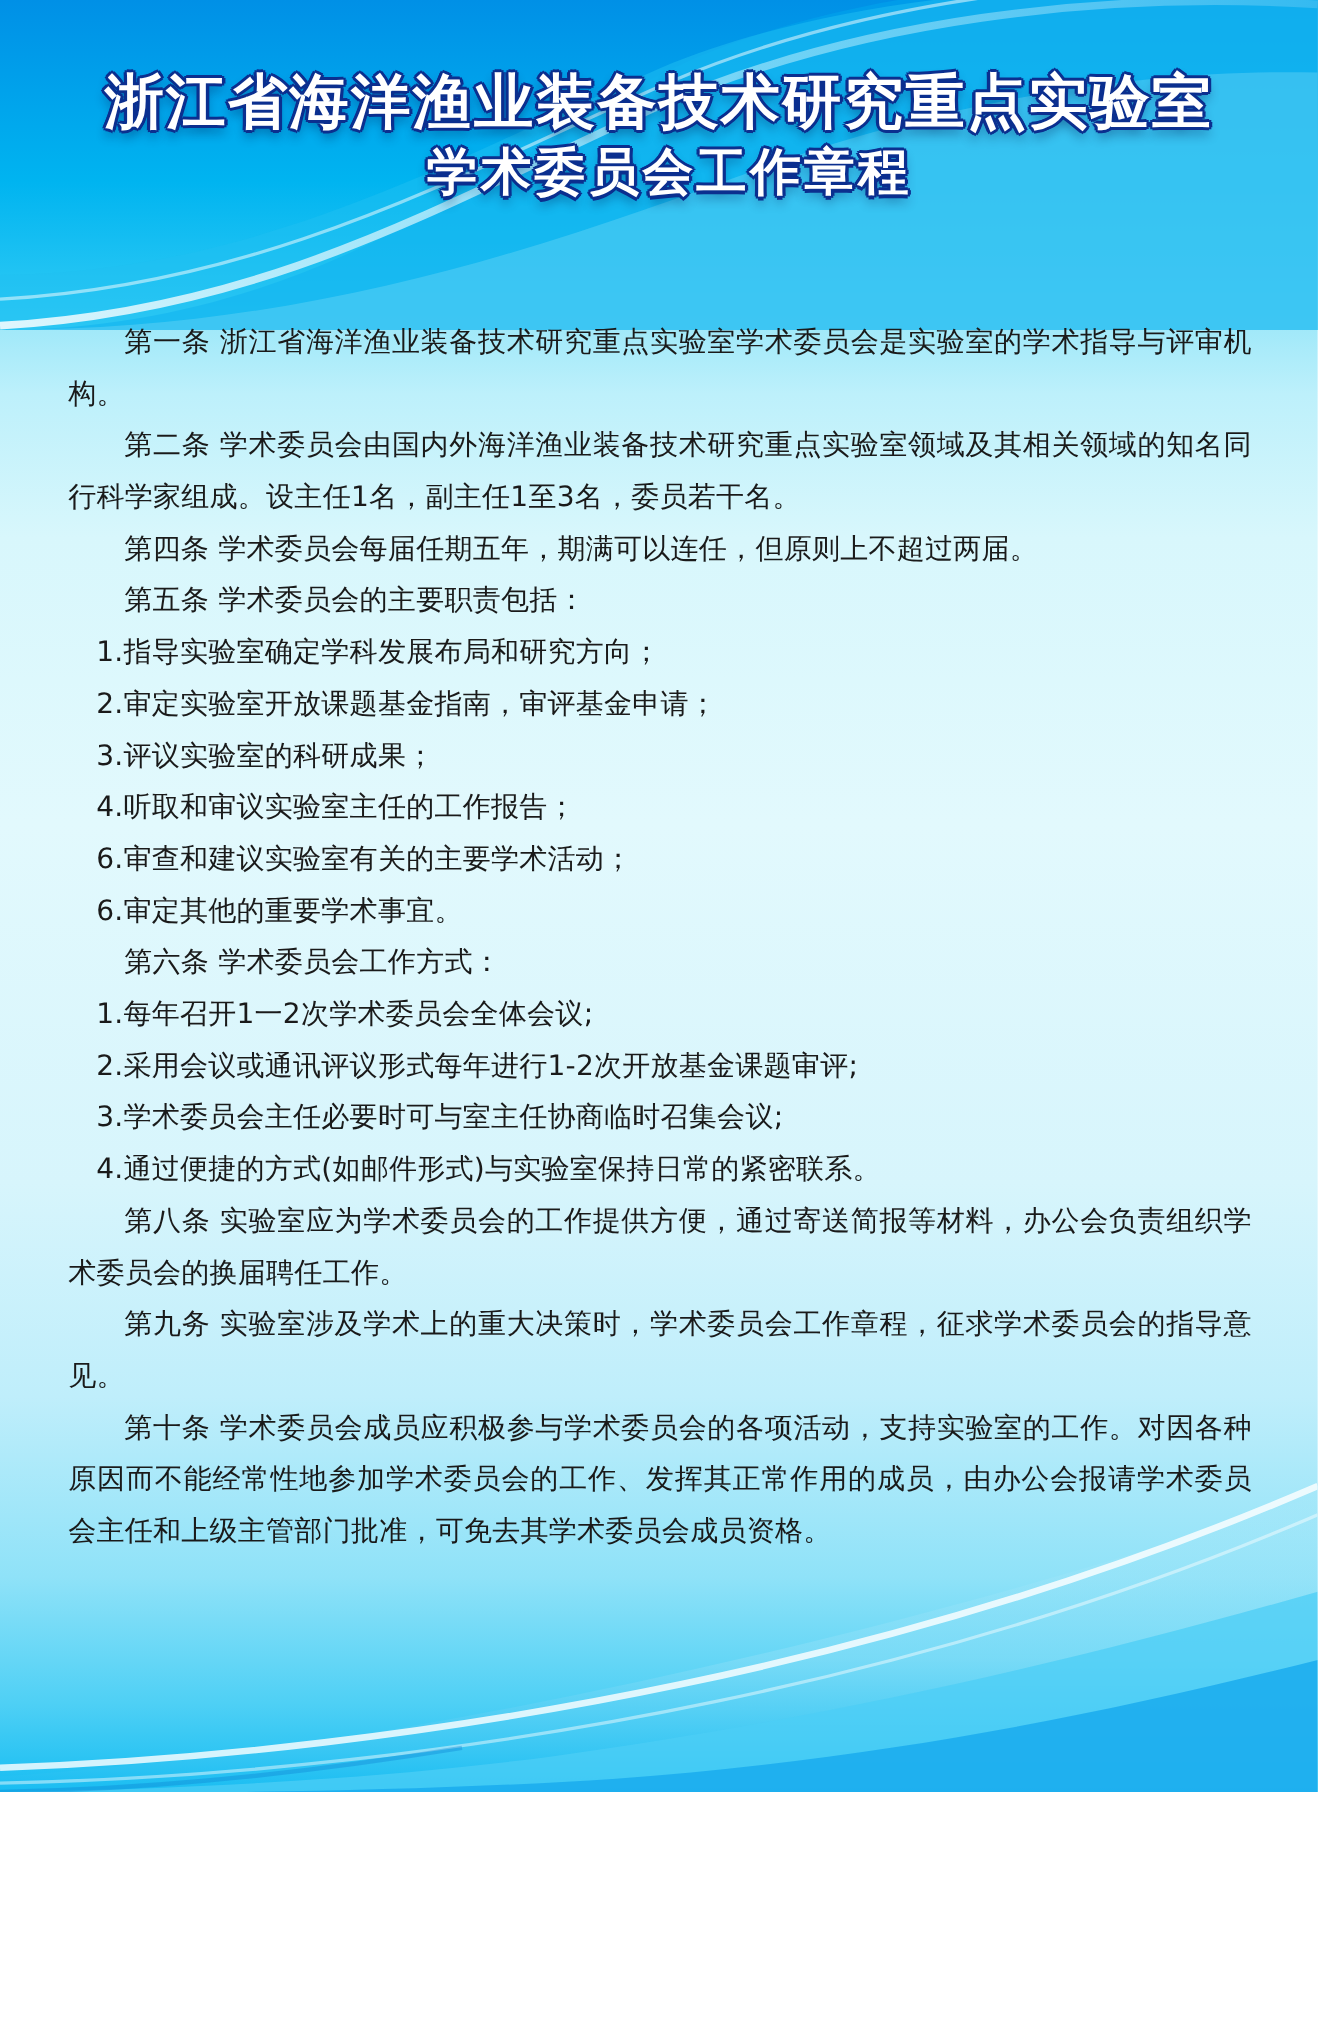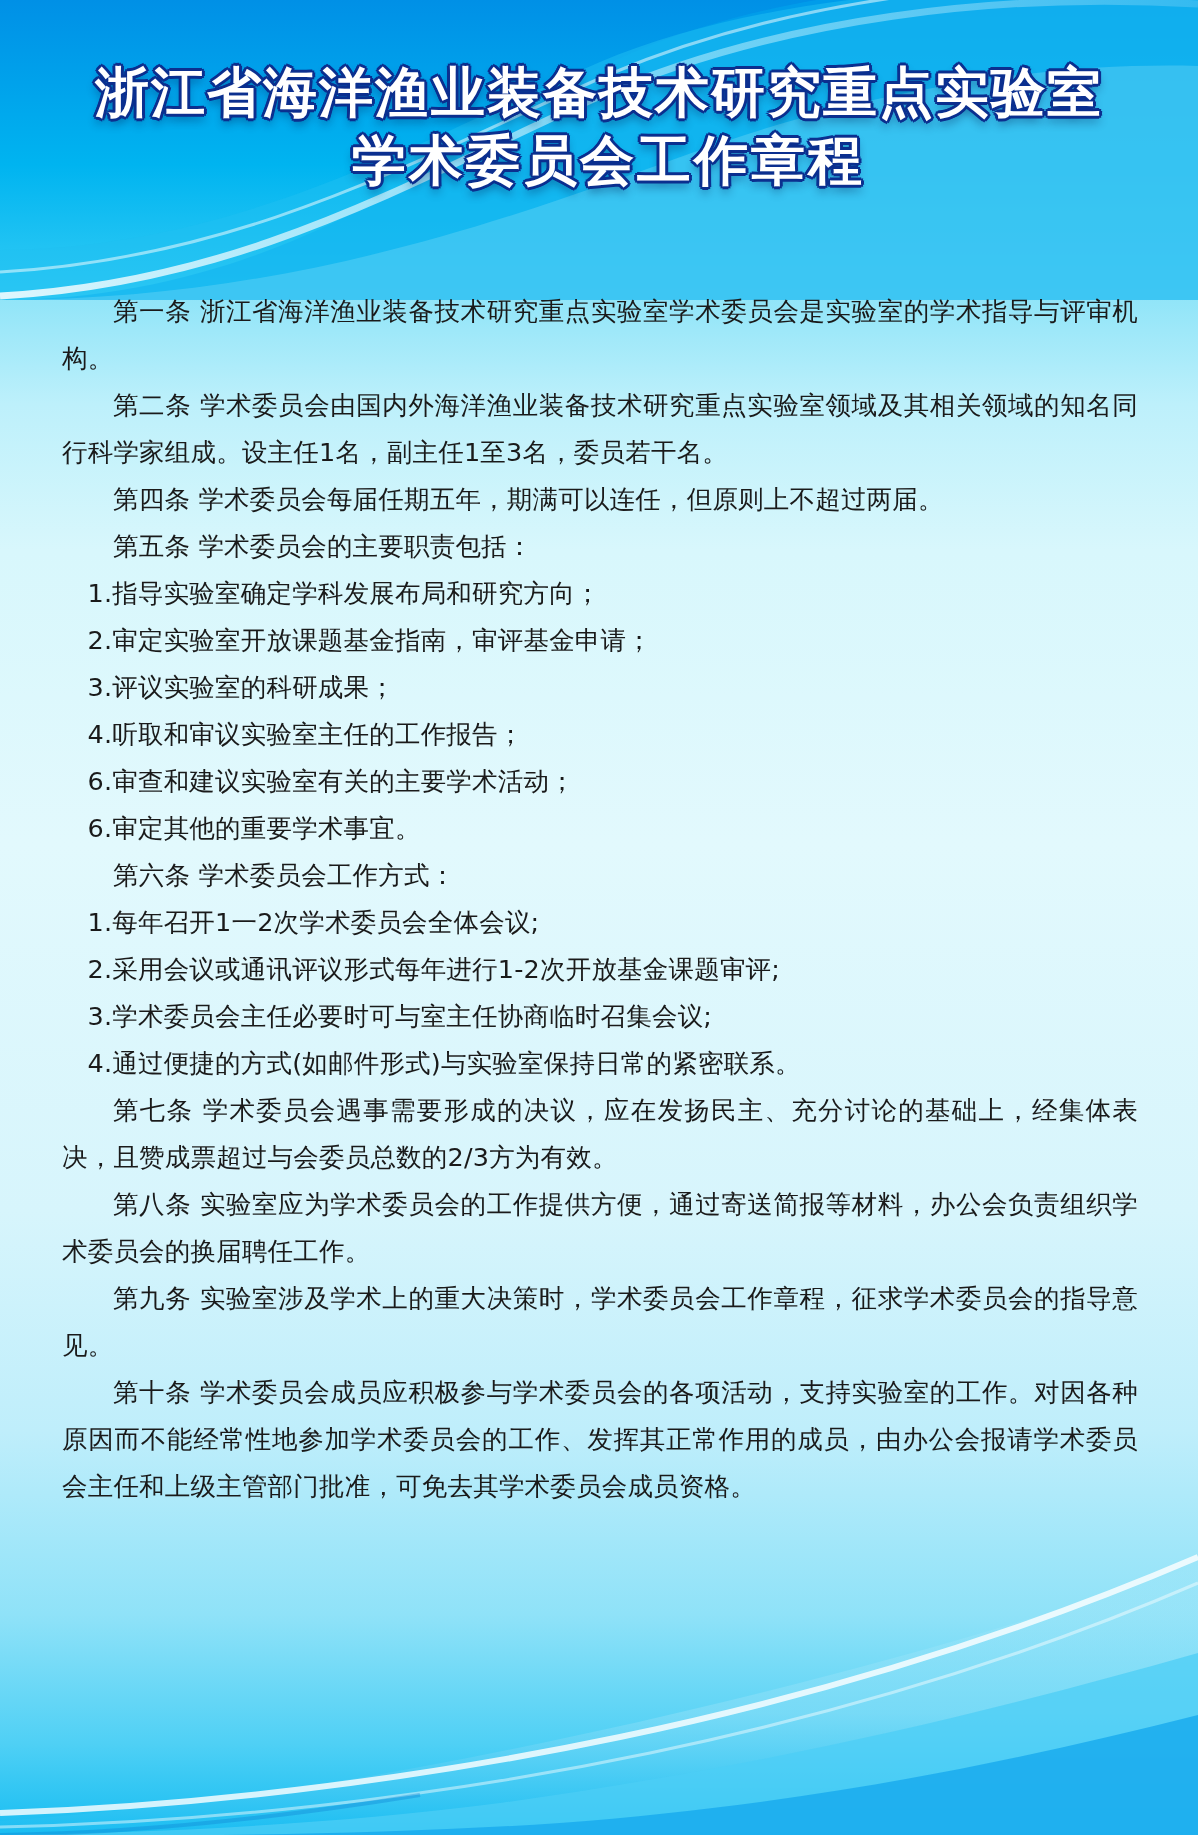--- a/index.html
+++ b/index.html
@@ -3,21 +3,21 @@
 <meta charset="utf-8">
 <style>
   html, body {
     margin: 0;
     padding: 0;
     background: #ffffff;
   }
   .poster {
     position: relative;
     width: 1198px;
-    height: 1835px;
+    height: 1629px;
     overflow: hidden;
     font-family: "DejaVu Sans", "Liberation Sans", sans-serif;
     background: linear-gradient(180deg,
         #00b7f0 0%,
         #29c9f4 6%,
         #7fe0f7 14%,
         #bdf0fb 22%,
         #d8f7fc 30%,
         #e2f9fd 46%,
         #d7f5fc 66%,
@@ -59,21 +59,21 @@
     letter-spacing: 2px;
     color: #ffffff;
     line-height: 1.15;
     text-shadow:
       3px 0 0 #0b2f8f, -3px 0 0 #0b2f8f, 0 3px 0 #0b2f8f, 0 -3px 0 #0b2f8f,
       2px 2px 0 #0b2f8f, -2px 2px 0 #0b2f8f, 2px -2px 0 #0b2f8f, -2px -2px 0 #0b2f8f,
       0 6px 10px rgba(0,20,70,0.45);
   }
   .title-sub {
     margin-top: 6px;
-    font-size: 54px;
+    font-size: 46px;
     font-weight: bold;
     letter-spacing: 3px;
     color: #ffffff;
     line-height: 1.15;
     text-shadow:
       3px 0 0 #0b2f8f, -3px 0 0 #0b2f8f, 0 3px 0 #0b2f8f, 0 -3px 0 #0b2f8f,
       2px 2px 0 #0b2f8f, -2px 2px 0 #0b2f8f, 2px -2px 0 #0b2f8f, -2px -2px 0 #0b2f8f,
       0 6px 10px rgba(0,20,70,0.45);
     padding-left: 19px;
   }
@@ -140,21 +140,20 @@
     <p class="para list">2.审定实验室开放课题基金指南，审评基金申请；</p>
     <p class="para list">3.评议实验室的科研成果；</p>
     <p class="para list">4.听取和审议实验室主任的工作报告；</p>
     <p class="para list">6.审查和建议实验室有关的主要学术活动；</p>
     <p class="para list">6.审定其他的重要学术事宜。</p>
     <p class="para indent">第六条 学术委员会工作方式：</p>
     <p class="para list">1.每年召开1一2次学术委员会全体会议;</p>
     <p class="para list">2.采用会议或通讯评议形式每年进行1-2次开放基金课题审评;</p>
     <p class="para list">3.学术委员会主任必要时可与室主任协商临时召集会议;</p>
     <p class="para list">4.通过便捷的方式(如邮件形式)与实验室保持日常的紧密联系。</p>
-    <p class="para indent">第七条  学术委员会遇事需要形成的决议，应在发扬民主、充分讨论的基础上，经集体表决，且赞成票超过与会委员总数的2/3方为有效。</p>
     <p class="para indent">第八条 实验室应为学术委员会的工作提供方便，通过寄送简报等材料，办公会负责组织学术委员会的换届聘任工作。</p>
     <p class="para indent">第九务 实验室涉及学术上的重大决策时，学术委员会工作章程，征求学术委员会的指导意见。</p>
     <p class="para indent">第十条 学术委员会成员应积极参与学术委员会的各项活动，支持实验室的工作。对因各种原因而不能经常性地参加学术委员会的工作、发挥其正常作用的成员，由办公会报请学术委员会主任和上级主管部门批准，可免去其学术委员会成员资格。</p>
   </div>
 
   <div class="bottom-band">
     <svg class="band-svg" width="1198" height="420" viewBox="0 0 1198 420" xmlns="http://www.w3.org/2000/svg" aria-hidden="true">
       <defs>
         <linearGradient id="gBot" x1="0" y1="0" x2="0" y2="1">
           <stop offset="0%" stop-color="#bdeefb" stop-opacity="0"></stop>

